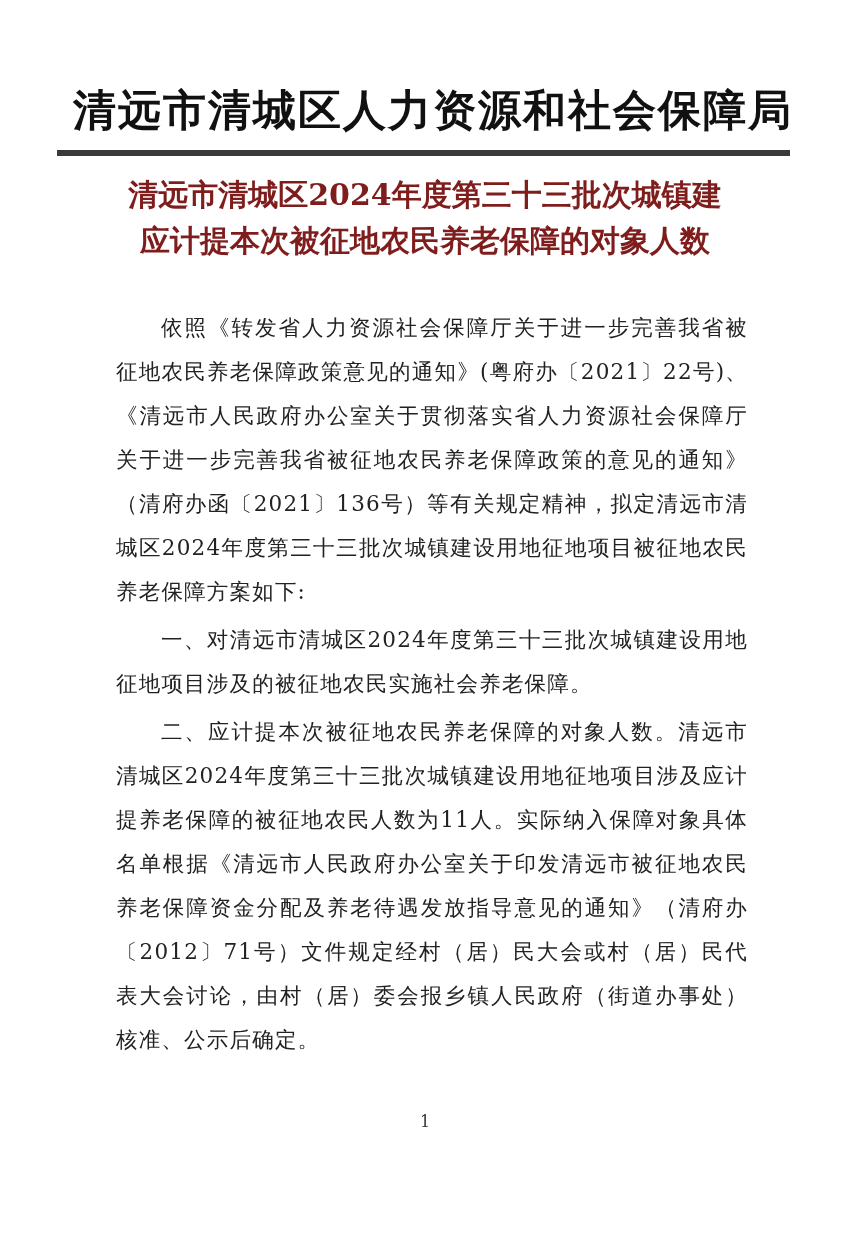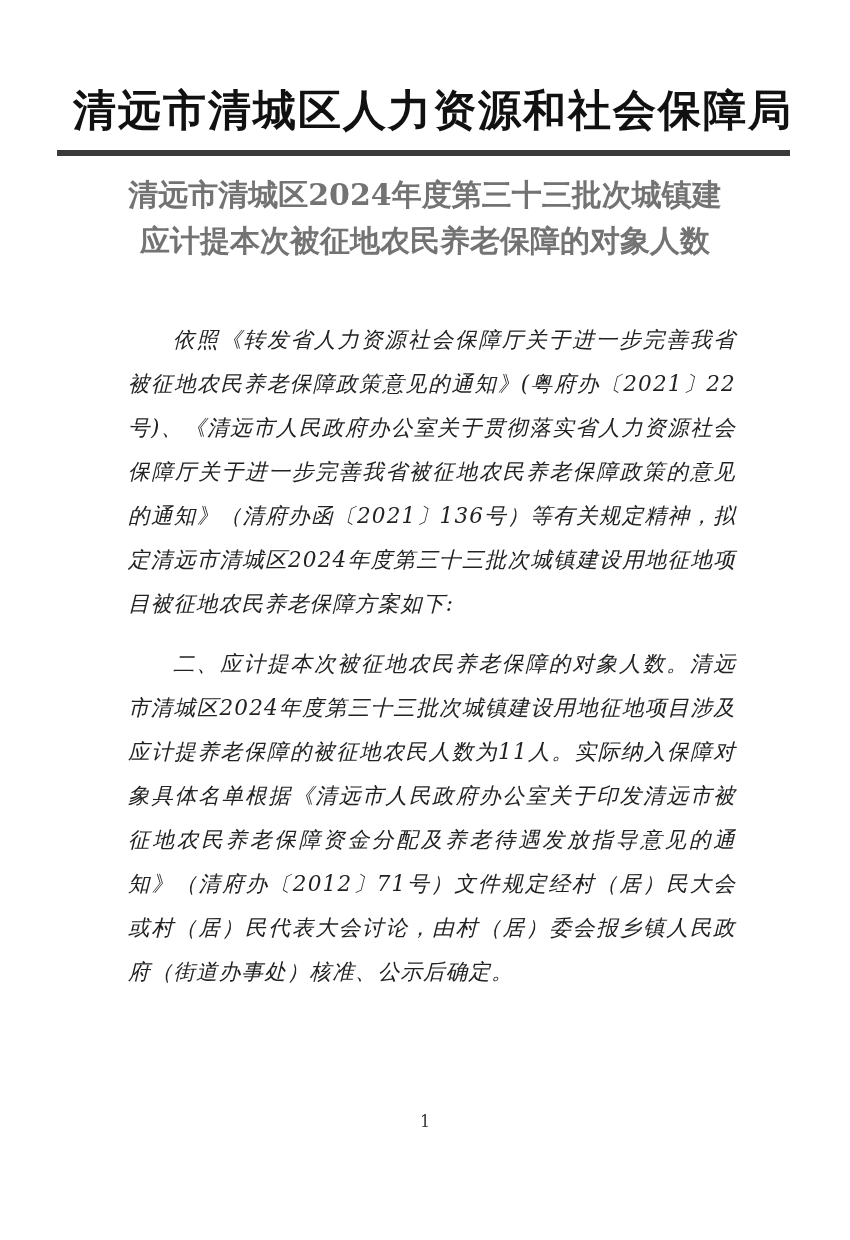--- a/index.html
+++ b/index.html
@@ -4,38 +4,39 @@
 <style>
   html, body { margin:0; padding:0; background:#ffffff; }
   body { width:850px; height:1240px; position:relative; overflow:hidden;
          font-family:"DejaVu Serif","Liberation Serif",serif; color:#1a1a1a; }
   .header { position:absolute; left:8px; top:82px; width:850px; text-align:center;
             font-size:43px; font-weight:bold; letter-spacing:2px; color:#111;
             font-family:"DejaVu Serif",serif; }
   .rule { position:absolute; left:57px; top:150px; width:733px; height:6px;
           background:#3a3a3a; }
   .title { position:absolute; left:0; top:172px; width:850px; text-align:center;
-           font-size:30px; font-weight:bold; line-height:46px; color:#737373; }
+           font-size:30px; font-weight:bold; line-height:46px; color:#7f1d1d; }
   .body { position:absolute; left:112px; top:302px; width:640px;
           font-size:21.5px; line-height:44px; color:#222; letter-spacing:1.2px; }
-  .body p { margin:16px; text-align:justify; text-align-last:left;font-style:italic; }
+  .body p { margin:4px; text-align:justify; text-align-last:left; }
   .body p.ind { text-indent:45px; }
   .body p.gap { margin-top:9px; }
   .pageno { position:absolute; left:0; top:1112px; width:850px; text-align:center;
             font-size:16px; color:#333; }
 </style>
 </head>
 <body>
 
 <div class="header">清远市清城区人力资源和社会保障局</div>
 <div class="rule"></div>
 
 <div class="title">
   <div>清远市清城区2024年度第三十三批次城镇建</div>
   <div>应计提本次被征地农民养老保障的对象人数</div>
 </div>
 
 <div class="body">
   <p class="ind">依照《转发省人力资源社会保障厅关于进一步完善我省被征地农民养老保障政策意见的通知》(粤府办〔2021〕22号)、《清远市人民政府办公室关于贯彻落实省人力资源社会保障厅关于进一步完善我省被征地农民养老保障政策的意见的通知》（清府办函〔2021〕136号）等有关规定精神，拟定清远市清城区2024年度第三十三批次城镇建设用地征地项目被征地农民养老保障方案如下:</p>
+  <p class="ind">一、对清远市清城区2024年度第三十三批次城镇建设用地征地项目涉及的被征地农民实施社会养老保障。</p>
   <p class="ind">二、应计提本次被征地农民养老保障的对象人数。清远市清城区2024年度第三十三批次城镇建设用地征地项目涉及应计提养老保障的被征地农民人数为11人。实际纳入保障对象具体名单根据《清远市人民政府办公室关于印发清远市被征地农民养老保障资金分配及养老待遇发放指导意见的通知》（清府办〔2012〕71号）文件规定经村（居）民大会或村（居）民代表大会讨论，由村（居）委会报乡镇人民政府（街道办事处）核准、公示后确定。</p>
 </div>
 
 <div class="pageno">1</div>
 
 </body></html>

